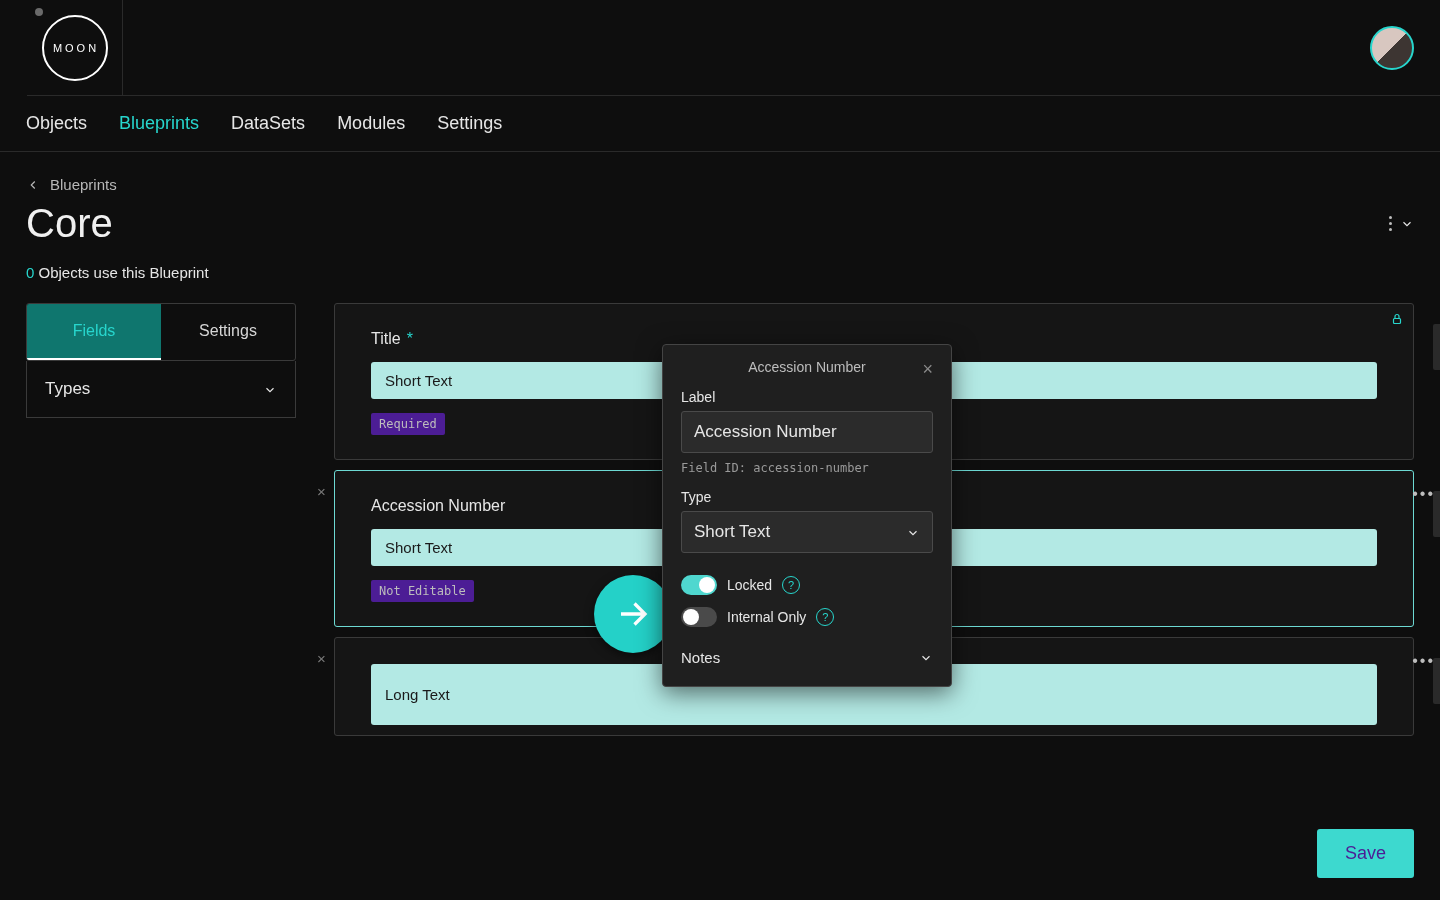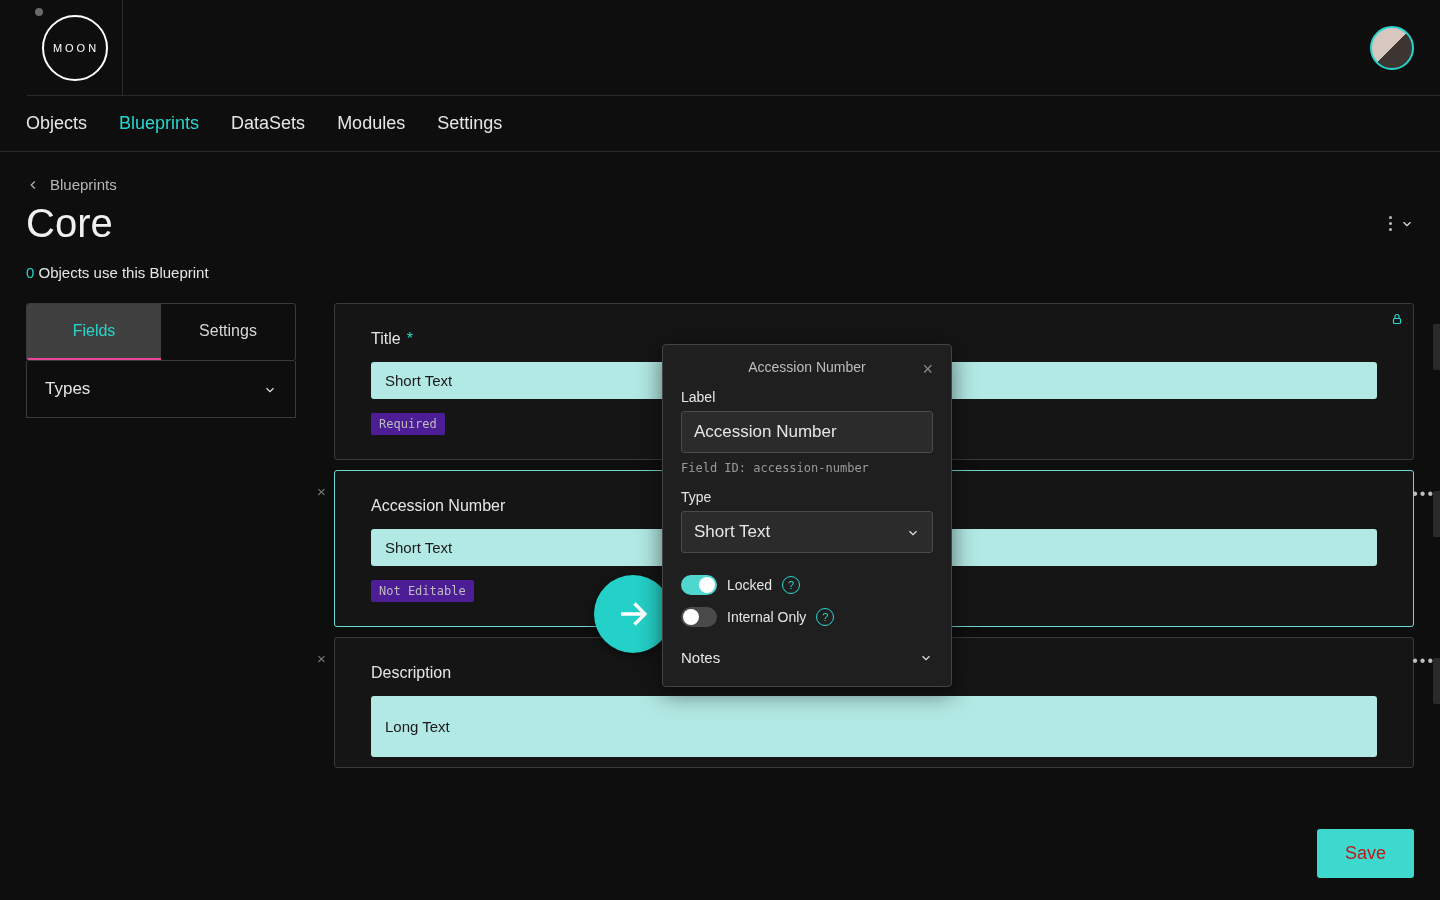--- a/index.html
+++ b/index.html
@@ -48,21 +48,21 @@
   .page-title { font-size:40px; font-weight:400; color:#f0f0f0; }
   .usage { margin-top:18px; font-size:15px; color:#e6e6e6;}
   .usage .z { color:#27d6cd; }
 
   
   .cols { display:flex; gap:38px; padding: 22px 26px 0; align-items:flex-start;}
 
   .left { width:270px; }
   .tabs { display:flex; border:1px solid #3a3a3a; border-radius:3px; overflow:hidden; }
   .tab { flex:1; text-align:center; padding:18px 0; font-size:16px; cursor:pointer; color:#d6d6d6;}
-  .tab.active { color:#27d6cd; border-bottom:2px solid #ec4899; background:#404040; }
+  .tab.active { color:#27d6cd; border-bottom:2px solid #ffffff; background:#0f766e; }
   .section { display:flex; justify-content:space-between; align-items:center; padding:18px 18px; border:1px solid #3a3a3a; border-top:0; font-size:17px; cursor:pointer;}
   .section + .section { margin-top:0; }
 
   .right { flex:1; display:flex; flex-direction:column; gap:10px; position:relative; }
 
   .card { border:1px solid #3a3a3a; border-radius:3px; padding: 26px 36px 24px; position:relative; background:#151515;}
   .card.selected { border:1px solid #6dd9d3; }
   .card-title { font-size:16px; margin-bottom:14px; color:#e6e6e6; display:flex; align-items:center; gap:6px;}
   .req-star { color:#27d6cd; }
   .type-pill { background:#b3e9e4; color:#1a1a1a; padding:10px 14px; border-radius:3px; font-size:15px;}
@@ -93,21 +93,21 @@
   .pop-mono { font-family:ui-monospace,Menlo,monospace; font-size:12px; color:#9a9a9a; margin-top:8px; margin-bottom:14px;}
   .pop-select { display:flex; justify-content:space-between; align-items:center; background:#2b2b2b; border:1px solid #4a4a4a; padding:10px 12px; border-radius:3px; font-size:17px; cursor:pointer;}
   .toggle-row { display:flex; align-items:center; gap:10px; margin-top:22px; font-size:14px;}
   .toggle { width:36px; height:20px; border-radius:10px; background:#4a4a4a; position:relative; cursor:pointer;}
   .toggle .knob { position:absolute; top:2px; left:2px; width:16px; height:16px; border-radius:50%; background:#fff;}
   .toggle.on { background:#4fd7cf; }
   .toggle.on .knob { left:18px; }
   .help { width:18px; height:18px; border:1.5px solid #27d6cd; border-radius:50%; display:flex; align-items:center; justify-content:center; font-size:11px; color:#27d6cd;}
   .notes-row { display:flex; justify-content:space-between; align-items:center; margin-top:22px; font-size:15px; cursor:pointer;}
 
-  .save-btn { position:absolute; right:26px; bottom:22px; background:#3dd9cf; color:#b91c1c; font-size:18px; padding:14px 28px; border:none; border-radius:3px; cursor:pointer;}
+  .save-btn { position:absolute; right:26px; bottom:22px; background:#3dd9cf; color:#4c1d95; font-size:18px; padding:14px 28px; border:none; border-radius:3px; cursor:pointer;}
 
   .chev { width:14px; height:14px; }
   .chev svg { width:100%; height:100%; stroke:#e6e6e6; stroke-width:2; fill:none; }
   .dots-v { display:inline-flex; flex-direction:column; gap:3px; margin-right:4px; align-items:center; }
   .dots-v i { width:3px; height:3px; background:#bdbdbd; border-radius:50%; }
   .more-menu { display:flex; align-items:center; gap:4px; cursor:pointer;}
   .arrow-left-svg { width:14px; height:14px; }
 </style>
 </head>
 <body>
@@ -197,23 +197,20 @@
         <span>Accession Number</span>
       </div>
       <div class="type-pill">Short Text</div>
       <div class="badge">Not Editable</div>
     </div>
 
     <div class="card" style="padding-bottom:10px">
       <span class="remove-x">×</span>
       <div class="more-dots">•••</div>
       <div class="overflow-rect"></div>
-      <div class="card-title">
-        <span>Description</span>
-      </div>
       <div class="type-pill tall">Long Text</div>
     </div>
 
     <div class="arrow-fab">
       <svg width="36" height="36" viewBox="0 0 24 24" fill="none" stroke="#fff" stroke-width="2.2">
           <path d="M4 12h15M13 5l7 7-7 7"></path>
         </svg>
     </div>
   </div>
 </div>

